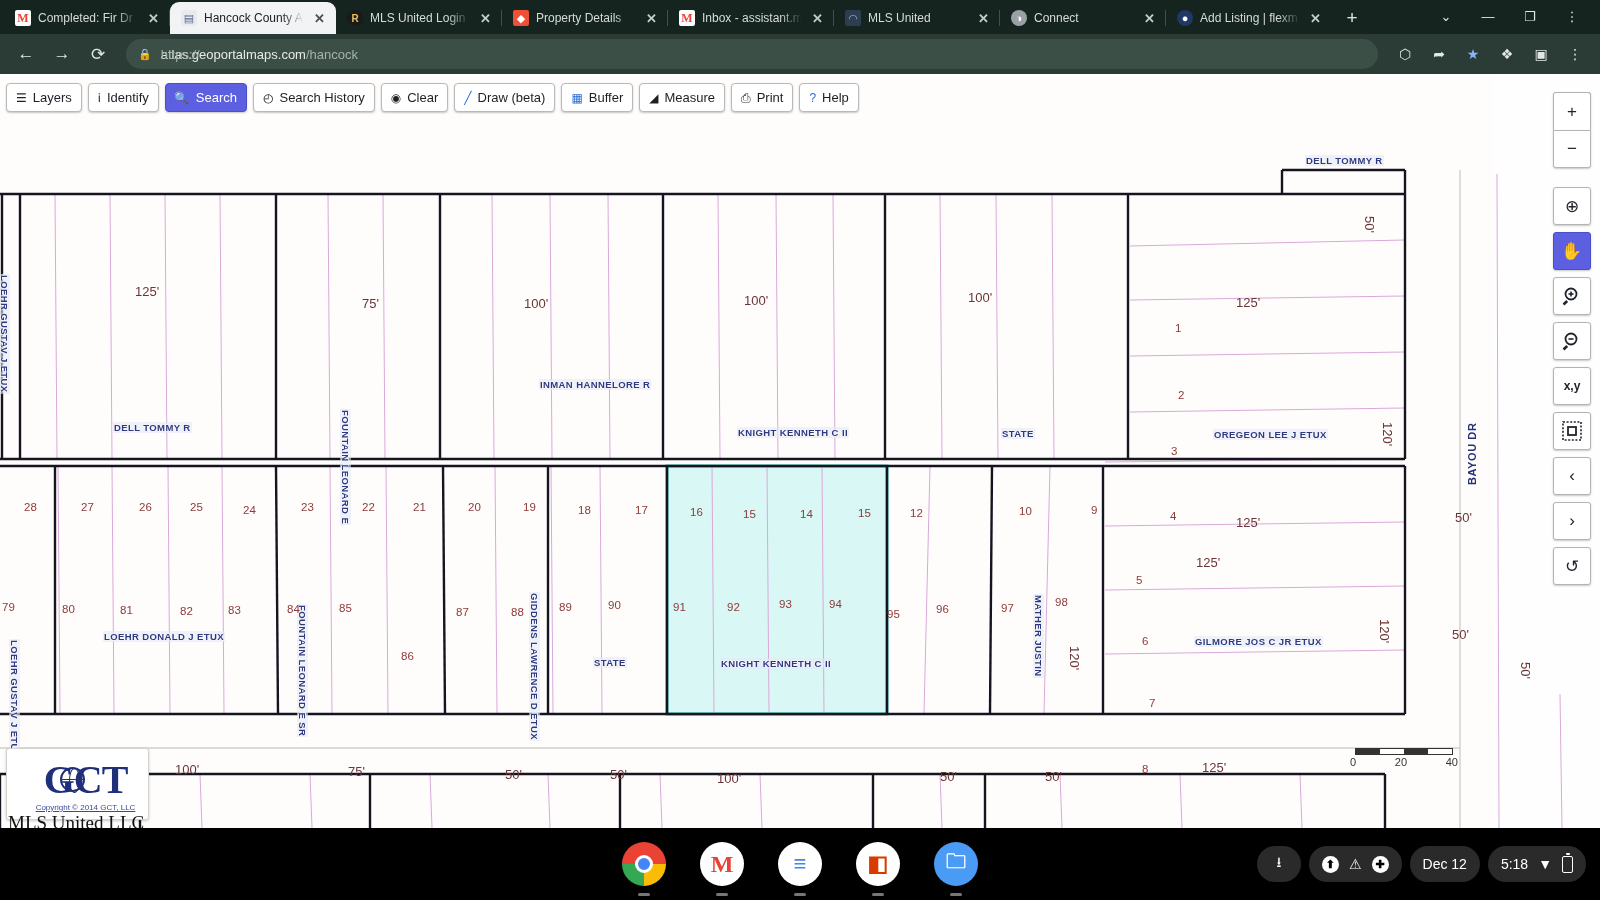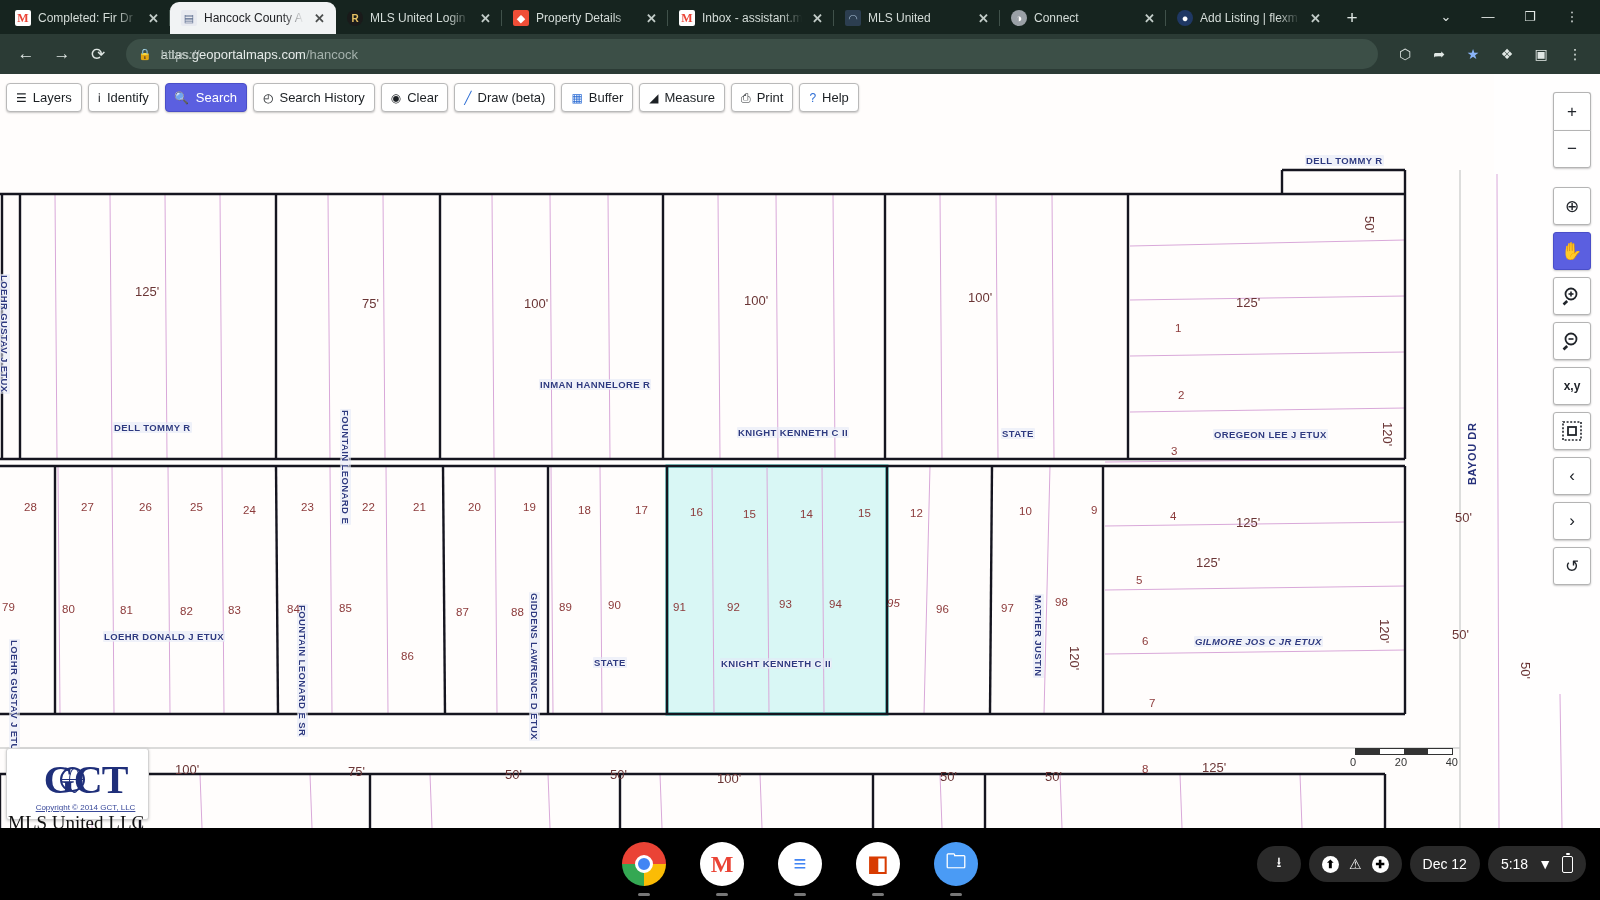--- a/index.html
+++ b/index.html
@@ -534,21 +534,21 @@
           <div class="owner" style="left: 737px; top: 353px;">KNIGHT KENNETH C II</div>
           <div class="owner" style="left: 1001px; top: 354px;">STATE</div>
           <div class="owner" style="left: 1213px; top: 355px;">OREGEON LEE J ETUX</div>
           <div class="owner vert" style="left: 20px; top: 565px; transform: rotate(90deg);">LOEHR GUSTAV J ETUX</div>
           <div class="owner" style="left: 103px; top: 557px;">LOEHR DONALD J ETUX</div>
           <div class="owner vert" style="left: 308px; top: 530px; transform: rotate(90deg);">FOUNTAIN LEONARD E SR</div>
           <div class="owner vert" style="left: 540px; top: 518px; transform: rotate(90deg);">GIDDENS LAWRENCE D ETUX</div>
           <div class="owner" style="left: 593px; top: 583px;">STATE</div>
           <div class="owner" style="left: 720px; top: 584px;">KNIGHT KENNETH C II</div>
           <div class="owner vert" style="left: 1044px; top: 520px; transform: rotate(90deg);">MATHER JUSTIN</div>
-          <div class="owner" style="left: 1194px; top: 562px; font-style: italic;">GILMORE JOS C JR ETUX</div>
+          <div class="owner" style="left: 1194px; top: 562px;">GILMORE JOS C JR ETUX</div>
           <div class="lotnum" style="left: 24px; top: 427px;">28</div>
           <div class="lotnum" style="left: 81px; top: 427px;">27</div>
           <div class="lotnum" style="left: 139px; top: 427px;">26</div>
           <div class="lotnum" style="left: 190px; top: 427px;">25</div>
           <div class="lotnum" style="left: 243px; top: 430px;">24</div>
           <div class="lotnum" style="left: 301px; top: 427px;">23</div>
           <div class="lotnum" style="left: 362px; top: 427px;">22</div>
           <div class="lotnum" style="left: 413px; top: 427px;">21</div>
           <div class="lotnum" style="left: 468px; top: 427px;">20</div>
           <div class="lotnum" style="left: 523px; top: 427px;">19</div>
@@ -574,21 +574,21 @@
           <div class="lotnum" style="left: 339px; top: 528px;">85</div>
           <div class="lotnum" style="left: 401px; top: 533px; margin-top: 43px;">86</div>
           <div class="lotnum" style="left: 456px; top: 532px;">87</div>
           <div class="lotnum" style="left: 511px; top: 532px;">88</div>
           <div class="lotnum" style="left: 559px; top: 527px;">89</div>
           <div class="lotnum" style="left: 608px; top: 525px;">90</div>
           <div class="lotnum" style="left: 673px; top: 527px;">91</div>
           <div class="lotnum" style="left: 727px; top: 527px;">92</div>
           <div class="lotnum" style="left: 779px; top: 524px;">93</div>
           <div class="lotnum" style="left: 829px; top: 524px;">94</div>
-          <div class="lotnum" style="left: 887px; top: 523px; font-style: italic;">95</div>
+          <div class="lotnum" style="left: 887px; top: 534px;">95</div>
           <div class="lotnum" style="left: 936px; top: 529px;">96</div>
           <div class="lotnum" style="left: 1001px; top: 528px;">97</div>
           <div class="lotnum" style="left: 1055px; top: 522px;">98</div>
           <div class="lotnum" style="left: 1136px; top: 500px;">5</div>
           <div class="lotnum" style="left: 1142px; top: 561px;">6</div>
           <div class="lotnum" style="left: 1149px; top: 623px;">7</div>
           <div class="lotnum" style="left: 1142px; top: 689px;">8</div>
           <div class="dim" style="left: 135px; top: 210px;">125'</div>
           <div class="dim" style="left: 362px; top: 222px;">75'</div>
           <div class="dim" style="left: 524px; top: 222px;">100'</div>

